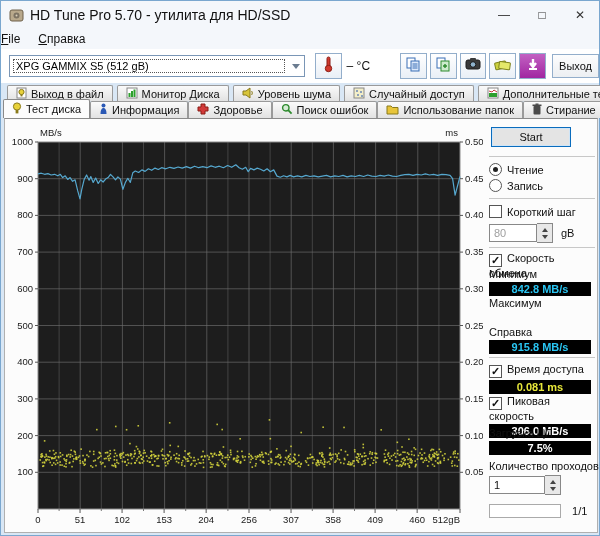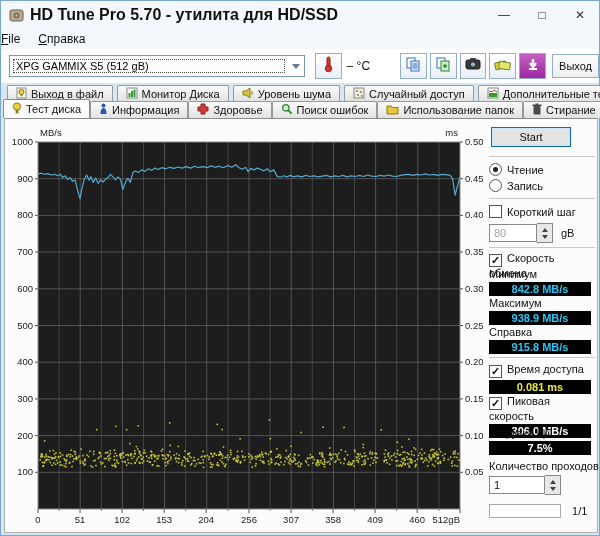--- a/index.html
+++ b/index.html
@@ -2,21 +2,21 @@
 <html><head>
 <meta charset="utf-8">
 <style>
   html,body{margin:0;padding:0;width:600px;height:536px;overflow:hidden;
     font-family:"Liberation Sans",sans-serif;-webkit-font-smoothing:antialiased;}
   .win{position:relative;width:598px;height:534px;border:1px solid #7aa7cf;background:#d9e7f5;}
   
   .titlebar{position:absolute;left:0;top:0;right:0;height:28px;background:#f4f7fb;
     display:flex;align-items:center;border-bottom:1px solid #e3e9f0;}
   .appicon{margin:0 6px 0 8px;display:flex;}
-  .title{font-size:16px;color:#111;font-weight:bold;}
+  .title{font-size:14px;color:#111;}
   .wctrl{position:absolute;right:0;top:0;height:28px;display:flex;}
   .wbtn{width:38px;height:28px;display:flex;align-items:center;justify-content:center;
     font-size:12px;color:#333;cursor:default;}
   
   .menubar{position:absolute;left:0;top:28px;right:0;height:20px;background:#f4f7fb;
     display:flex;align-items:center;padding-left:0;gap:18px;border-bottom:1px solid #e8edf3;}
   .menu-item{display:inline-block;font-size:12px;color:#111;}
   .menu-item::first-letter{text-decoration:underline;}
   
   .toolbar{position:absolute;left:0;top:48px;right:0;height:34px;background:#ffffff;
@@ -1074,21 +1074,20 @@
       <div class="row sep" style="top:128px;"></div>
       <div class="row" style="top:133px;">
         <span class="cb">✓</span><span>Скорость обмена</span>
       </div>
       <div class="row" style="top:149px;">
         <div>Минимум</div>
         <div class="vbox">842.8 MB/s</div>
       </div>
       <div class="row" style="top:178px;">
         <div>Максимум</div>
-        <div class="vbox">938.9 MB/s</div>
       </div>
       <div class="row" style="top:207px;">
         <div>Справка</div>
         <div class="vbox">915.8 MB/s</div>
       </div>
       <div class="row sep" style="top:238px;"></div>
       <div class="row" style="top:244px;">
         <span class="cb">✓</span><span>Время доступа</span>
         <div class="vbox yellow">0.081 ms</div>
       </div>

